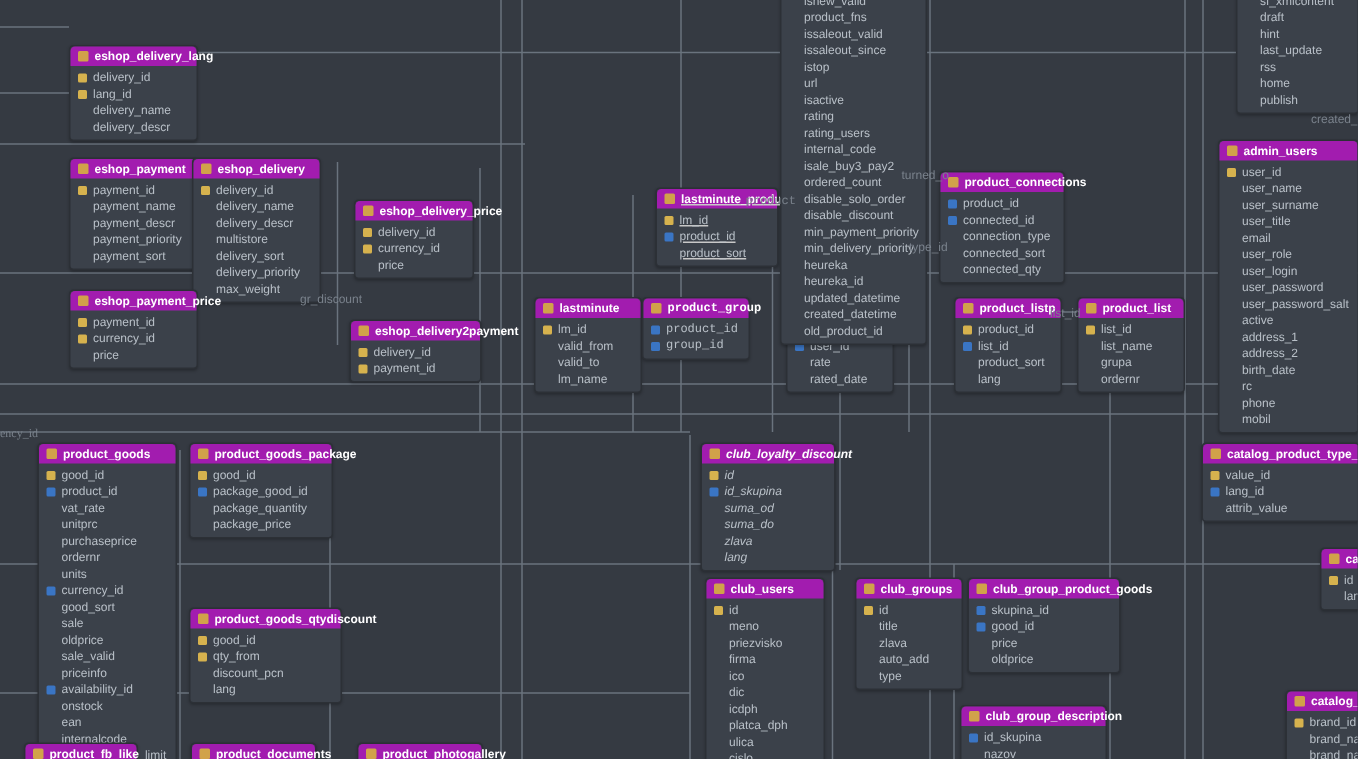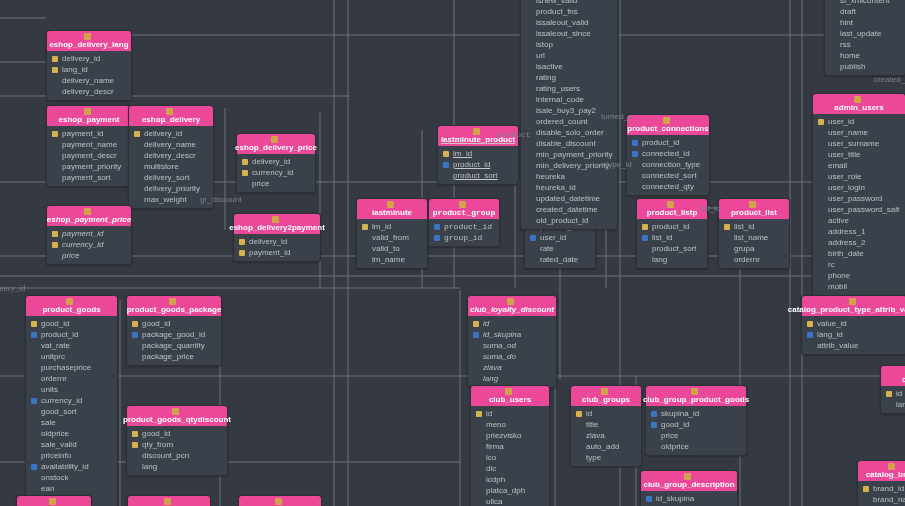--- a/index.html
+++ b/index.html
@@ -22,28 +22,27 @@
     position: absolute;
     background: #3b414a;
     border: 1px solid #2c3036;
     border-radius: 3px;
     box-shadow: 0 1px 2px rgba(0,0,0,.25);
     min-width: 70px;
   }
   .thead {
     display: flex;
     align-items: center;
-    background: #ec4899;
+    background: #a21caf;
     color: #fff;
     padding: 2px 5px;
     border-radius: 3px 3px 0 0;
     font-size: 8px;
     font-weight: 600;
     white-space: nowrap;
-    flex-direction: column;
   }
   .ticon {
     width: 7px; height:7px;
     background:#d1a24a;
     margin-right:4px;
     border-radius:1px;
     flex: none;
   }
   .cols { padding: 2px 0 3px 0; }
   .col {
@@ -209,21 +208,21 @@
           <div class="col">
             <span class="key pk"></span>
             <span>currency_id</span>
           </div>
           <div class="col">
             <span class="key "></span>
             <span>price</span>
           </div>
         </div>
       </div>
-      <div class="table" style="left: 46px; top: 205px; width: 84px; font-style: italic;">
+      <div class="table" style="left: 46px; top: 193px; width: 84px;">
         <div class="thead">
           <span class="ticon"></span>
           <span>eshop_payment_price</span>
         </div>
         <div class="cols">
           <div class="col">
             <span class="key pk"></span>
             <span>payment_id</span>
           </div>
           <div class="col">

